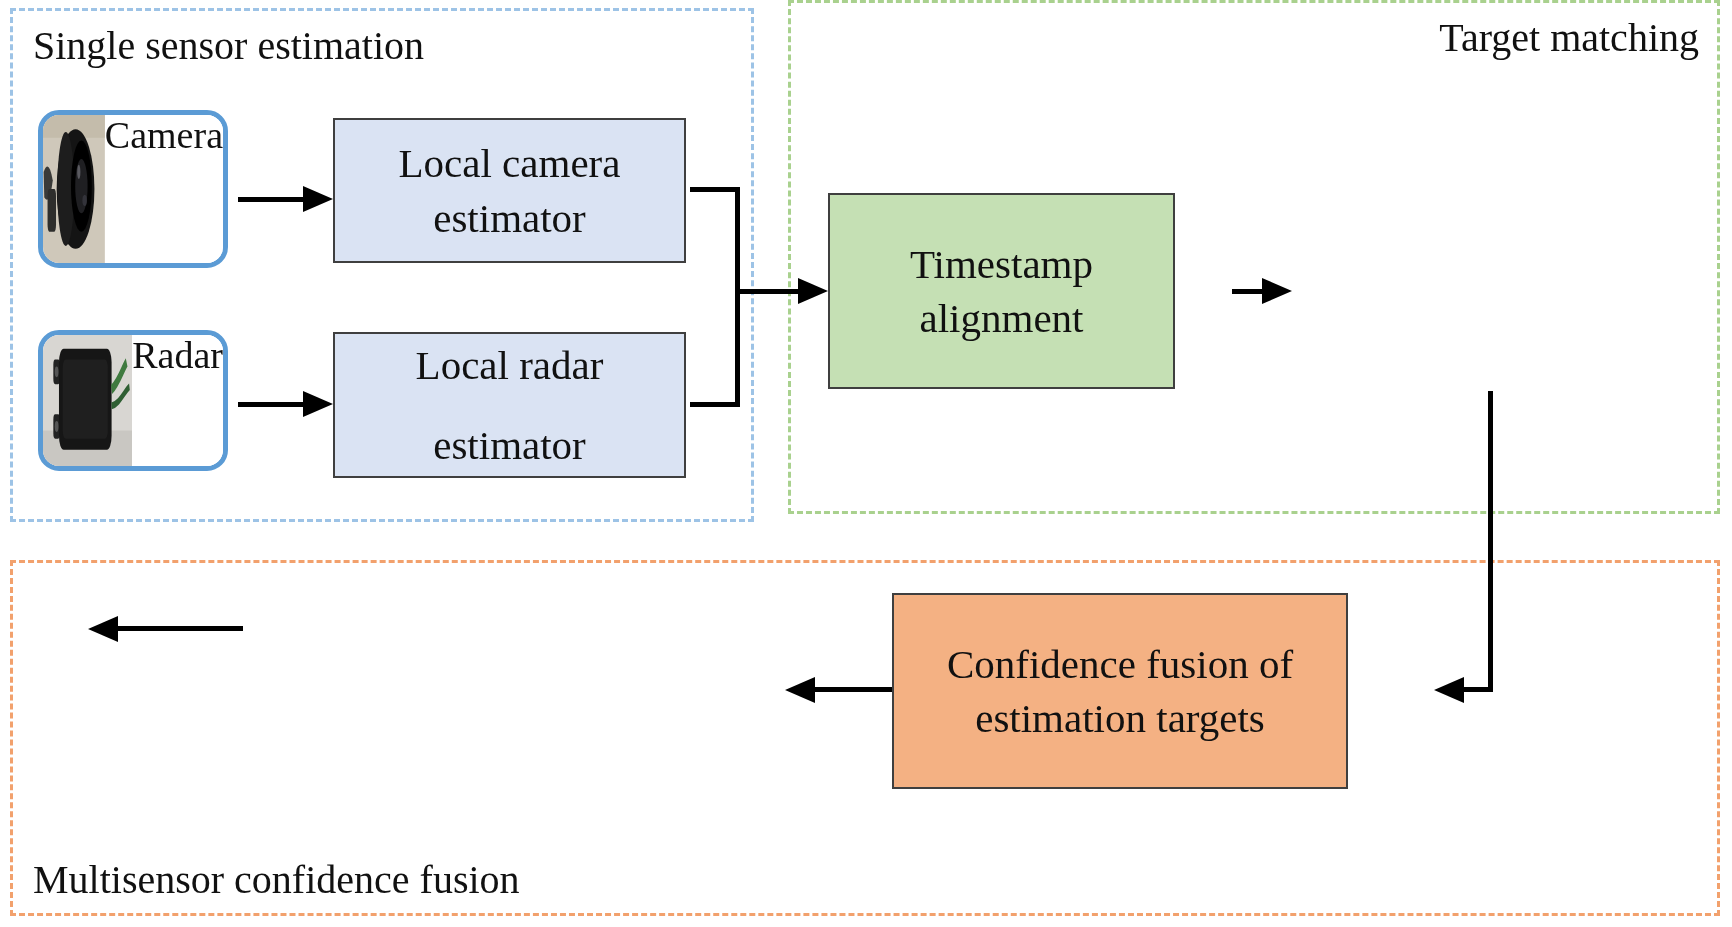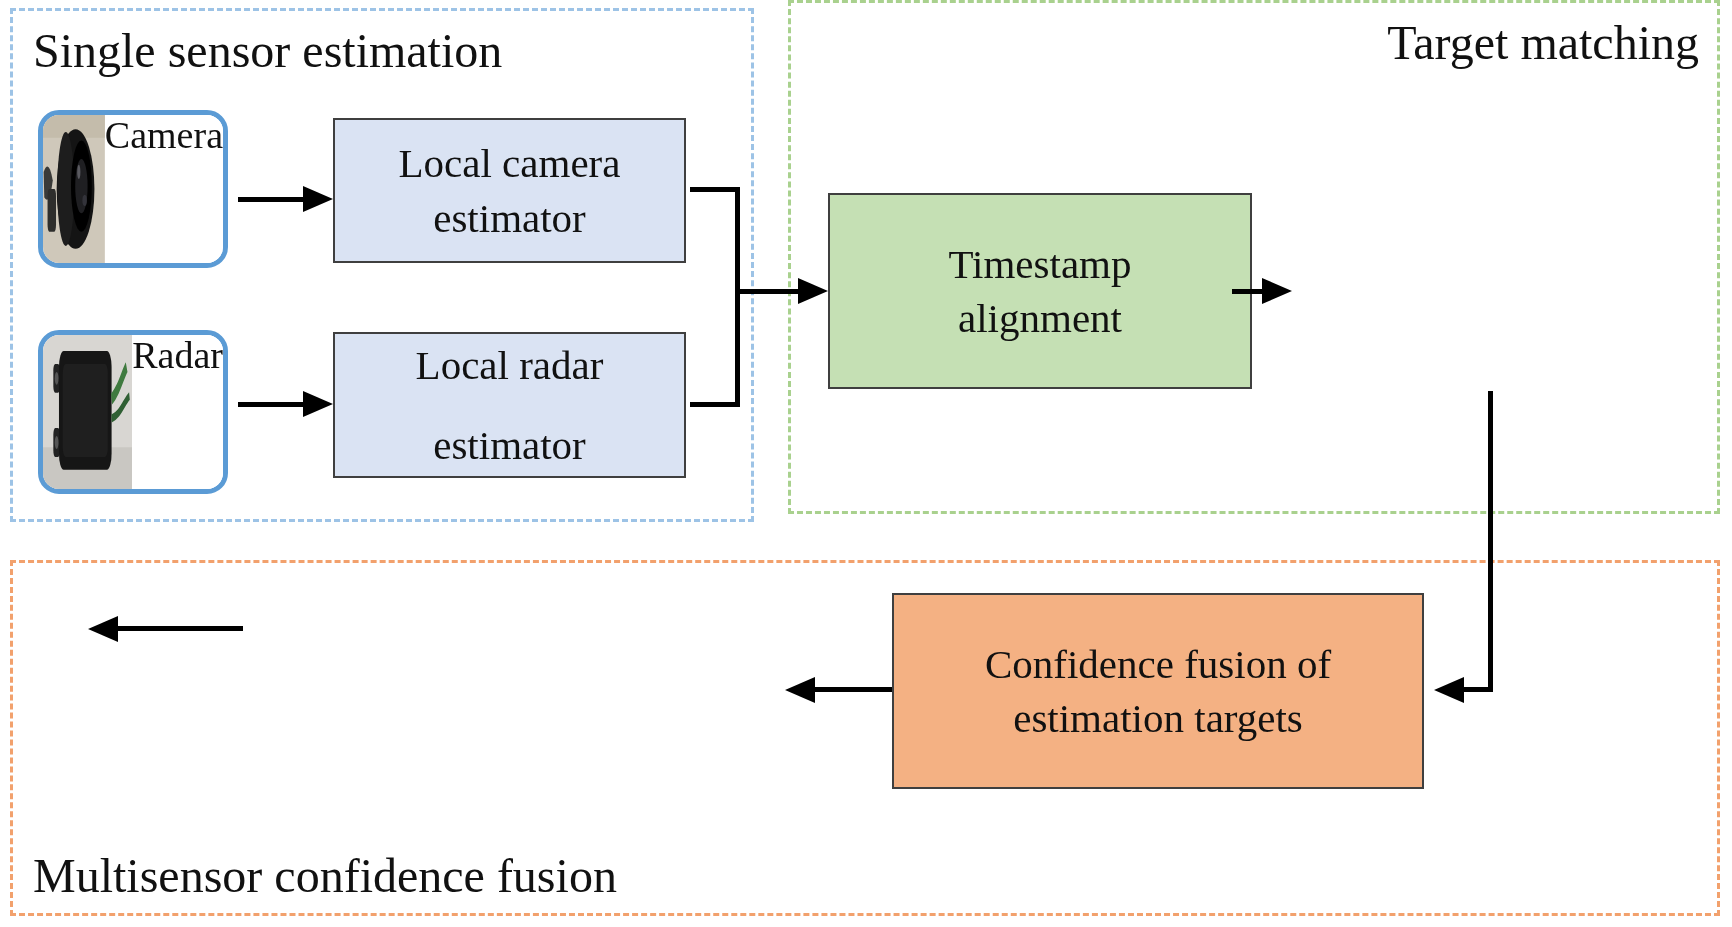--- a/index.html
+++ b/index.html
@@ -13,57 +13,57 @@
     color: #111111;
     overflow: hidden;
   }
 
   
   .section { position: absolute; border: 3px dashed; }
   .sec-single  { left: 10px;  top: 8px;   width: 744px;  height: 514px; border-color: #9dc3e6; }
   .sec-target  { left: 788px; top: 0;   width: 932px;  height: 514px; border-color: #a9d18e; }
   .sec-multi   { left: 10px;  top: 560px; width: 1710px; height: 356px; border-color: #f2a16d; }
 
-  .sec-label { position: absolute; font-size: 48px; line-height: 1.15; white-space: nowrap; }
+  .sec-label { position: absolute; font-size: 40px; line-height: 1.15; white-space: nowrap; }
   .sec-label-single { left: 20px; top: 12px; }
   .sec-label-target { right: 18px; top: 12px; }
   .sec-label-multi  { left: 20px; bottom: 10px; }
 
   
   .node {
     position: absolute;
     border: 2px solid #3f3f3f;
     display: flex;
     flex-direction: column;
     align-items: center;
     justify-content: center;
     text-align: center;
     font-size: 41px;
     line-height: 1.32;
   }
   .node span { display: block; }
   .n-cam-est { left: 333px;  top: 118px; width: 353px; height: 145px; background: #dae3f3; }
   .n-rad-est { left: 333px;  top: 332px; width: 353px; height: 146px; background: #dae3f3; gap: 26px; }
-  .n-time    { left: 828px;  top: 193px; width: 424px; height: 196px; background: #c5e0b4; }
+  .n-time    { left: 828px;  top: 193px; width: 347px; height: 196px; background: #c5e0b4; }
   .n-seq     { left: 1292px; top: 193px; width: 398px; height: 196px; background: #c5e0b4; }
-  .n-fusion  { left: 892px;  top: 593px; width: 532px; height: 196px; background: #f4b183; }
+  .n-fusion  { left: 892px;  top: 593px; width: 456px; height: 196px; background: #f4b183; }
   .n-estim   { left: 243px;  top: 593px; width: 540px; height: 196px; background: #f4b183; }
 
   
   .photo-frame {
     position: absolute;
     border: 5px solid #5b9bd5;
     border-radius: 21px;
     background: #ffffff;
     overflow: hidden;
     display: flex;
     flex-direction: row;
   }
   .pf-camera { left: 38px; top: 110px; width: 190px; height: 158px; }
-  .pf-radar  { left: 38px; top: 330px; width: 190px; height: 164px; }
+  .pf-radar  { left: 38px; top: 330px; width: 190px; height: 141px; }
   .photo { flex: 1 1 auto; min-height: 0; }
   .photo svg { display: block; width: 100%; height: 100%; }
   .photo-label {
     flex: 0 0 auto;
     font-size: 38px;
     line-height: 1.1;
     text-align: center;
     padding: 0 0 5px 0;
     background: #ffffff;
   }

